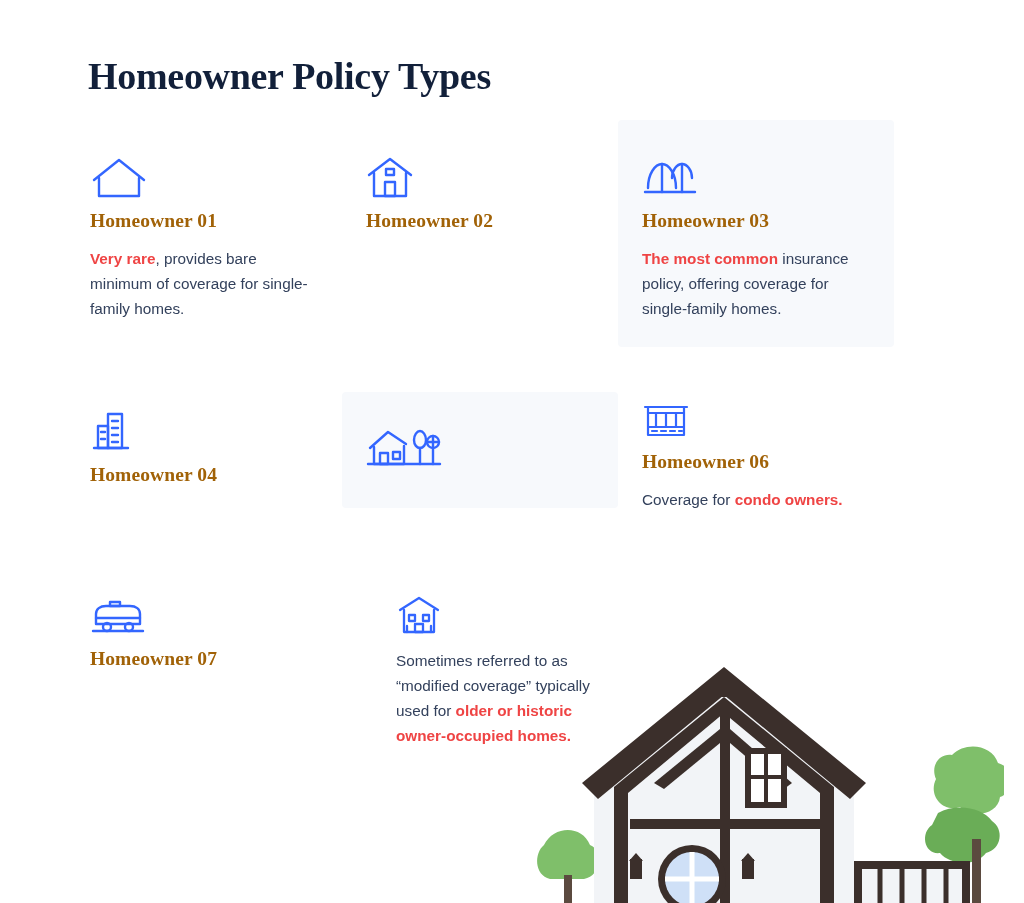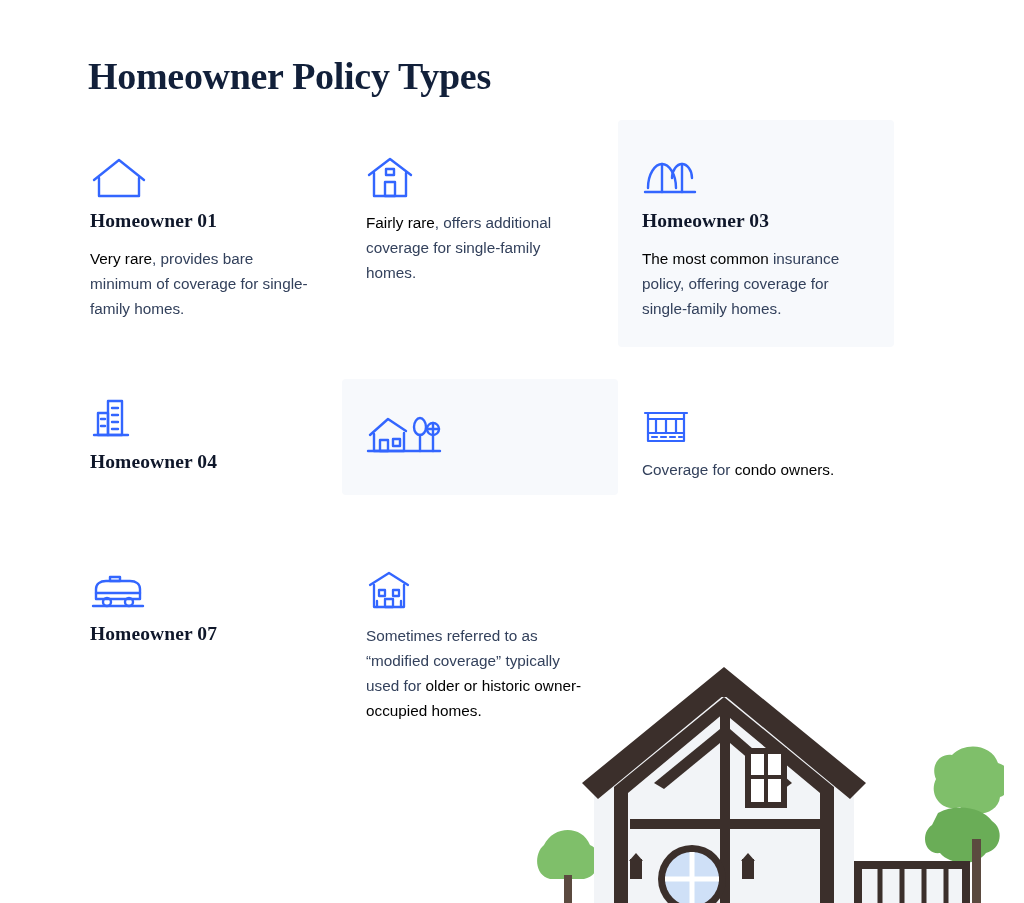--- a/index.html
+++ b/index.html
@@ -58,37 +58,37 @@
     align-items: flex-end;
     margin-bottom: 10px;
   }
   .icon-wrap svg {
     display: block;
   }
   .card-title {
     font-family: "Liberation Serif", serif;
     font-weight: bold;
     font-size: 19.5px;
-    color: #0f172a;
+    color: #a16207;
     margin: 0 0 14px 0;
     letter-spacing: 0.1px;
   }
   .card-desc {
     font-family: "Liberation Sans", sans-serif;
     font-size: 15.3px;
     line-height: 25px;
     color: #33415c;
     margin: 0;
   }
   .card-desc b {
-    font-weight: normal;
-    color: #000000;
+    font-weight: bold;
+    color: #ef4444;
   }
   .row-2 { margin-top: 14px; align-items: center; }
-  .row-3 { margin-top: 20px; }
+  .row-3 { margin-top: 20px; gap: 30px; }
 
   
   .illustration {
     position: absolute;
     right: 0;
     bottom: 0;
     width: 470px;
     height: 240px;
     pointer-events: none;
   }
@@ -117,21 +117,21 @@
 
       <div class="card">
         <div class="icon-wrap">
           <svg width="48" height="44" viewBox="0 0 48 44" fill="none" stroke="#3366ff" stroke-width="2.4" stroke-linecap="round" stroke-linejoin="round">
             <path d="M3 19 L24 3 L45 19"></path>
             <path d="M8 17 V40 H40 V17"></path>
             <rect x="19" y="26" width="10" height="14"></rect>
             <path d="M20 13 h8 v6 h-8 z"></path>
           </svg>
         </div>
-        <p class="card-desc"><b>Fairly rare</b>, offers additional coverage for single-family homes.</p>
+        <h2 class="card-title">Homeowner 02</h2>
       </div>
 
       <div class="card highlight">
         <div class="icon-wrap">
           <svg width="56" height="44" viewBox="0 0 56 44" fill="none" stroke="#3366ff" stroke-width="2.4" stroke-linecap="round" stroke-linejoin="round">
             <path d="M6 32 C6 18 13 8 20 8 C27 8 34 18 34 32"></path>
             <path d="M20 8 V36"></path>
             <path d="M30 22 C30 14 35 8 40 8 C45 8 50 14 50 22"></path>
             <path d="M40 8 V36"></path>
             <path d="M3 36 H53"></path>
@@ -179,20 +179,21 @@
         <div class="icon-wrap">
           <svg width="48" height="44" viewBox="0 0 48 44" fill="none" stroke="#3366ff" stroke-width="2.2" stroke-linecap="round" stroke-linejoin="round">
             <path d="M6 10 H42 V38 H6 Z"></path>
             <path d="M6 16 H42"></path>
             <path d="M6 30 H42"></path>
             <path d="M14 16 V30 M24 16 V30 M34 16 V30"></path>
             <path d="M10 34 h5 M19 34 h5 M28 34 h5 M37 34 h3"></path>
             <path d="M3 10 H45"></path>
           </svg>
         </div>
+        <h2 class="card-title">Homeowner 06</h2>
         <p class="card-desc">Coverage for <b>condo owners.</b></p>
       </div>
 
     </div>
 
     <div class="row row-3">
 
       <div class="card">
         <div class="icon-wrap">
           <svg width="56" height="42" viewBox="0 0 56 42" fill="none" stroke="#3366ff" stroke-width="2.4" stroke-linecap="round" stroke-linejoin="round">

